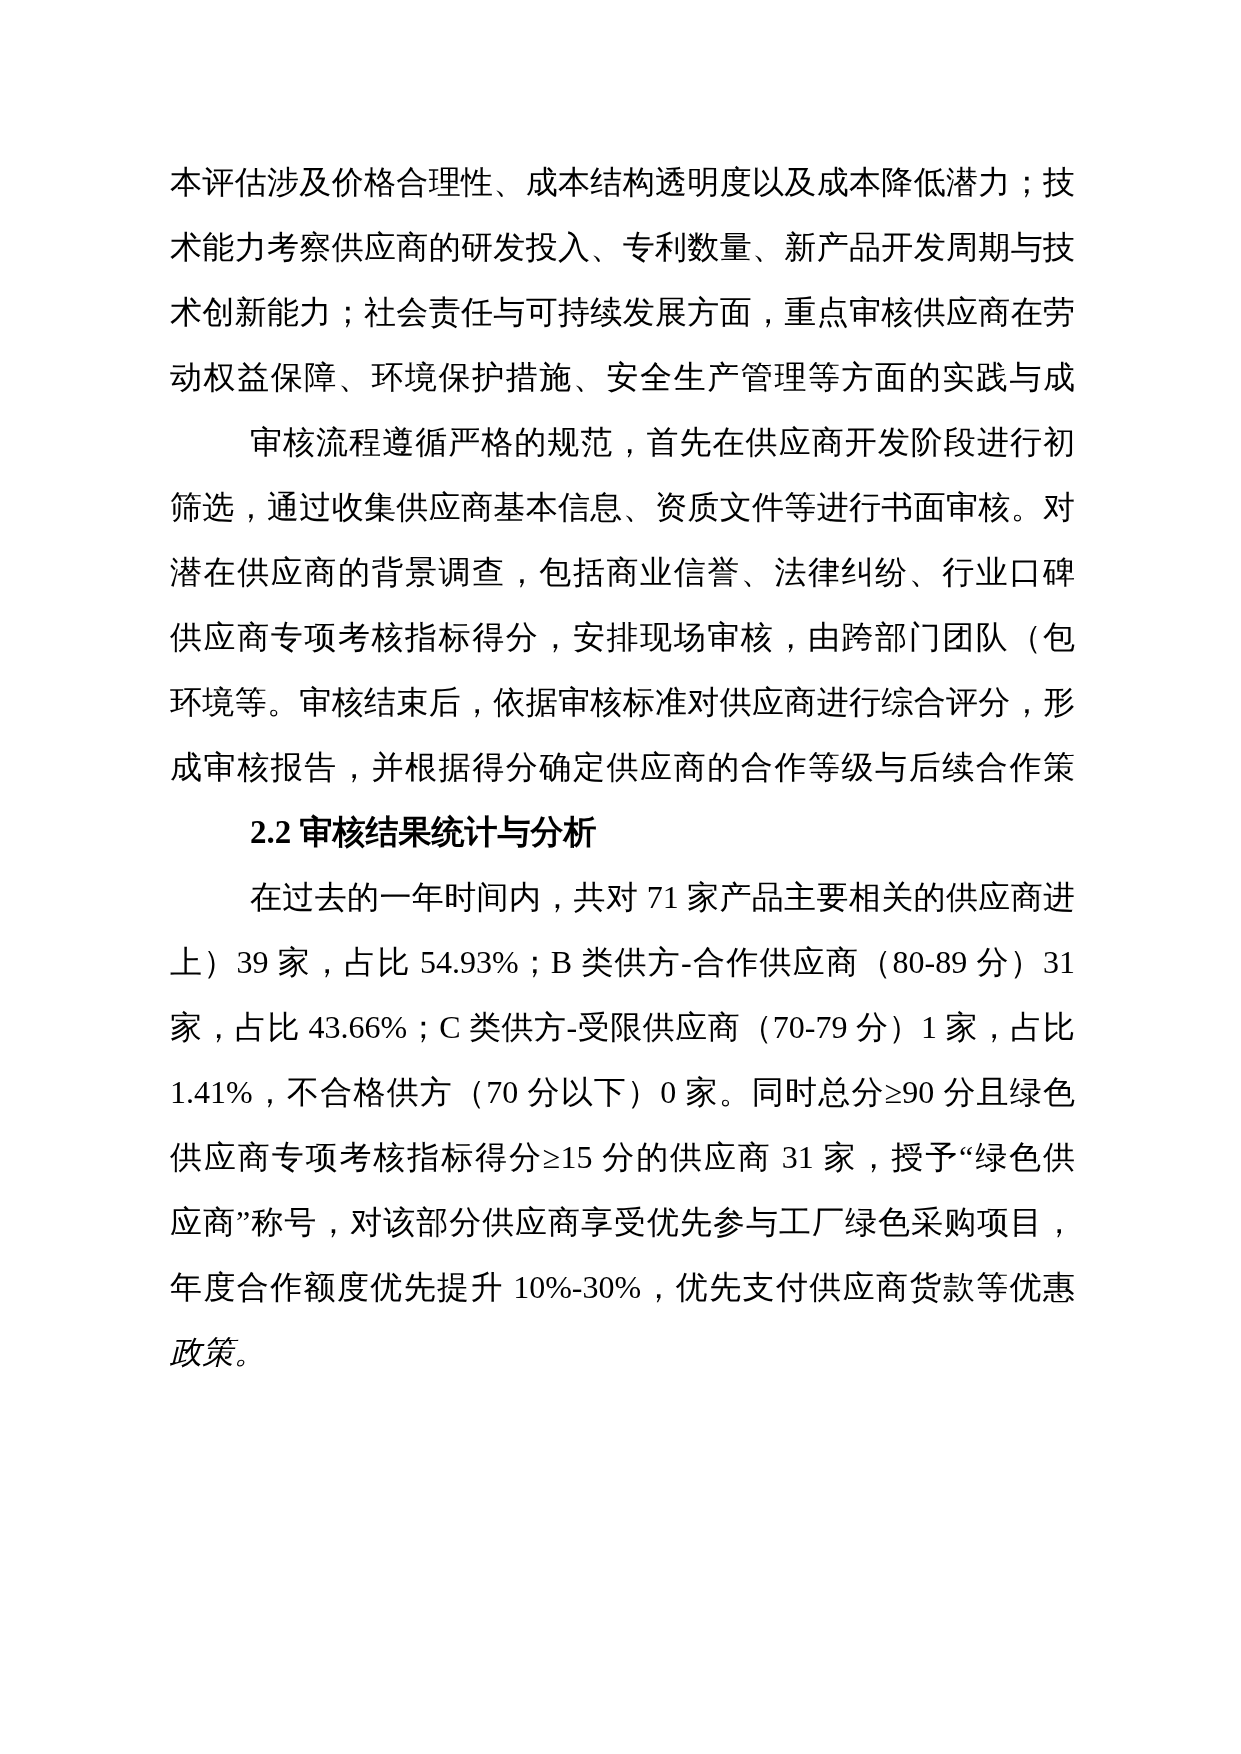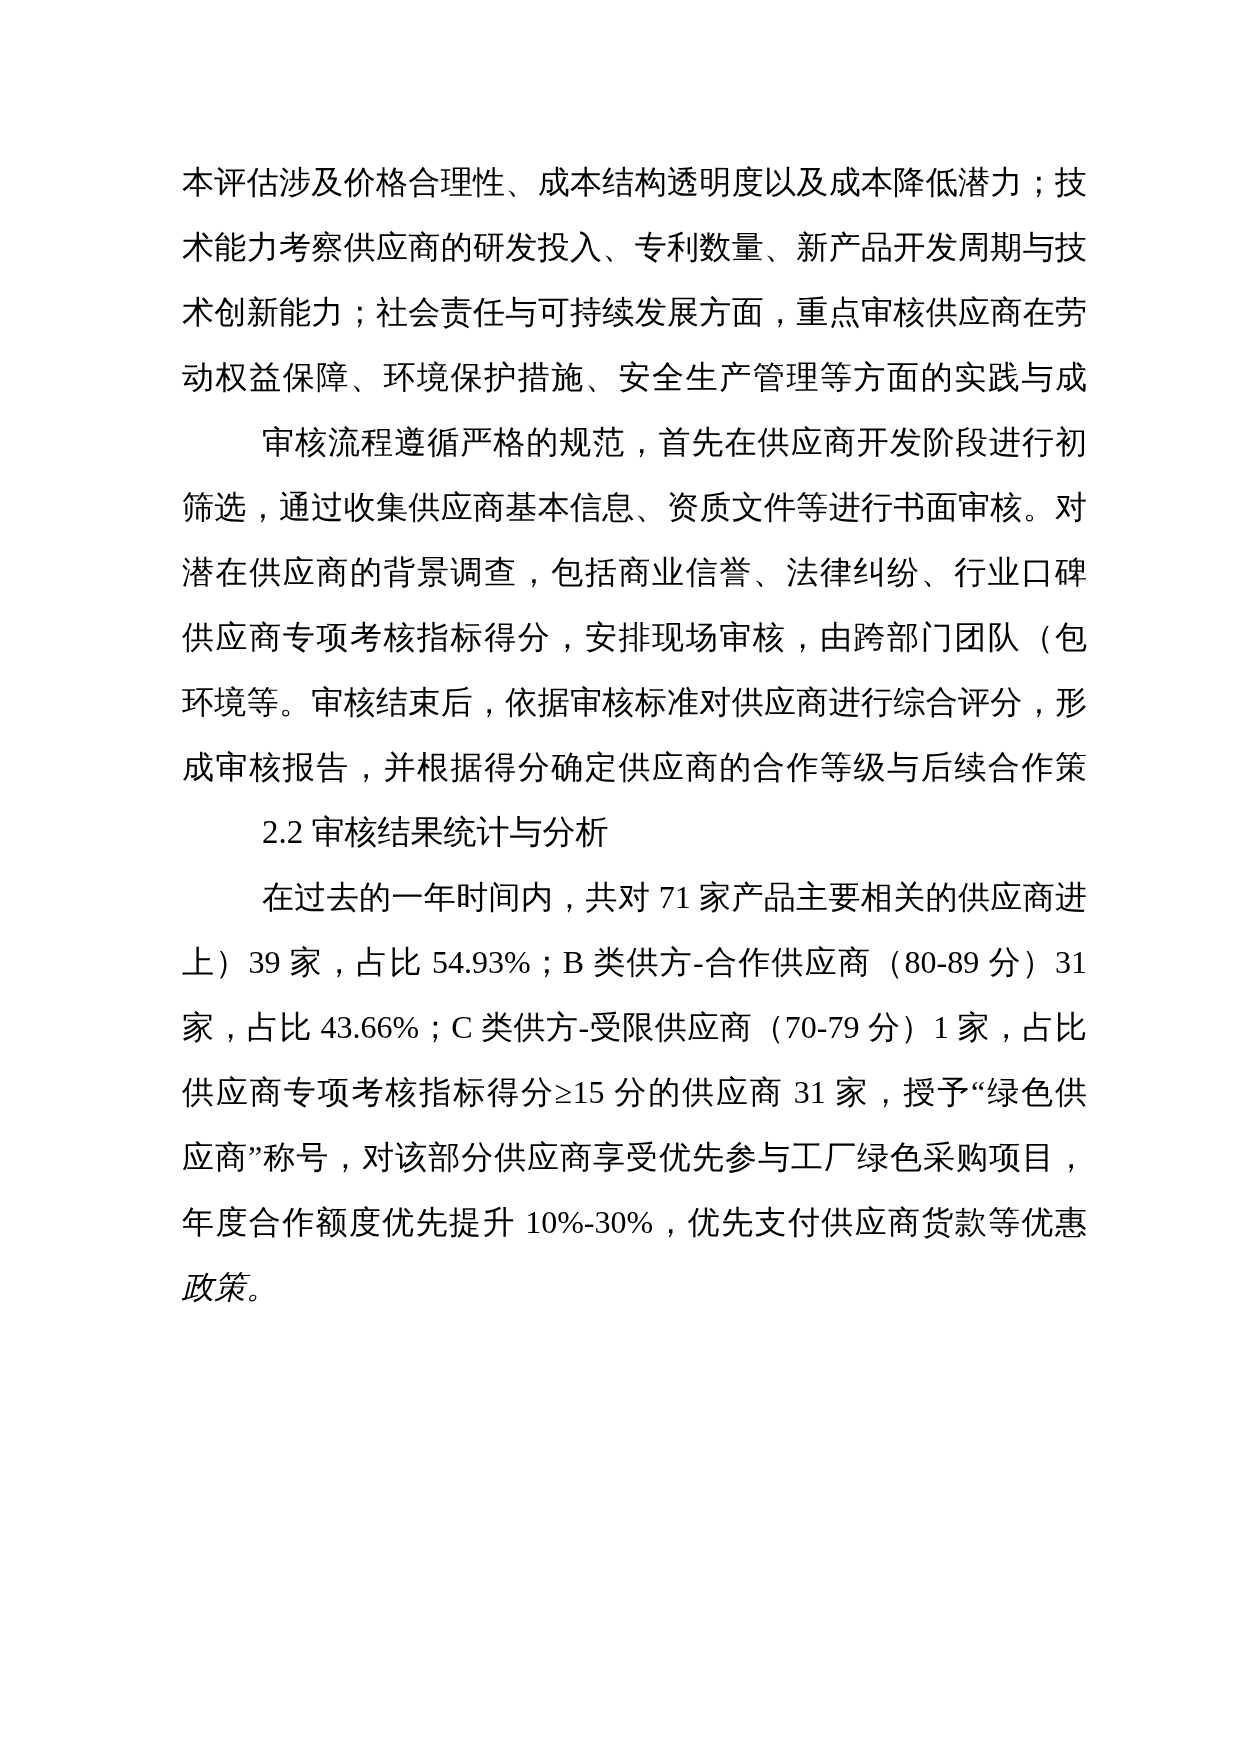--- a/index.html
+++ b/index.html
@@ -14,21 +14,20 @@
     background: #ffffff;
     overflow: hidden;
     font-family: "Liberation Serif", "DejaVu Serif", serif;
     color: #000000;
   }
   .textblock {
     position: absolute;
     left: 170px;
     top: 150px;
     width: 905px;
-    margin-left: 12px;
   }
   .line {
     height: 65px;
     line-height: 65px;
     font-size: 32px;
     overflow: hidden;
     white-space: normal;
   }
   .fill {
     text-align: justify;
@@ -36,21 +35,21 @@
   }
   .indent {
     text-indent: 80px;
   }
   .plain {
     text-align: center;
     text-align-last: left;
     font-style: italic;
   }
   .heading {
-    font-weight: normal;
+    font-weight: bold;
     font-size: 33px;
     text-align: left;
     text-align-last: left;
     text-indent: 80px;
   }
 </style>
 </head>
 <body>
 
 <div class="page">
@@ -62,18 +61,19 @@
     <div class="line fill indent">审核流程遵循严格的规范，首先在供应商开发阶段进行初步</div>
     <div class="line fill">筛选，通过收集供应商基本信息、资质文件等进行书面审核。对</div>
     <div class="line fill">潜在供应商的背景调查，包括商业信誉、法律纠纷、行业口碑等。</div>
     <div class="line fill">供应商专项考核指标得分，安排现场审核，由跨部门团队（包</div>
     <div class="line fill">环境等。审核结束后，依据审核标准对供应商进行综合评分，形</div>
     <div class="line fill">成审核报告，并根据得分确定供应商的合作等级与后续合作策略。</div>
     <div class="line heading">2.2 审核结果统计与分析</div>
     <div class="line fill indent">在过去的一年时间内，共对 71 家产品主要相关的供应商进</div>
     <div class="line fill">上）39 家，占比 54.93%；B 类供方-合作供应商（80-89 分）31</div>
     <div class="line fill">家，占比 43.66%；C 类供方-受限供应商（70-79 分）1 家，占比</div>
+    <div class="line fill">1.41%，不合格供方（70 分以下）0 家。同时总分≥90 分且绿色</div>
     <div class="line fill">供应商专项考核指标得分≥15 分的供应商 31 家，授予“绿色供</div>
     <div class="line fill">应商”称号，对该部分供应商享受优先参与工厂绿色采购项目，</div>
     <div class="line fill">年度合作额度优先提升 10%-30%，优先支付供应商货款等优惠</div>
     <div class="line plain">政策。</div>
   </div>
 </div>
 
 </body></html>

